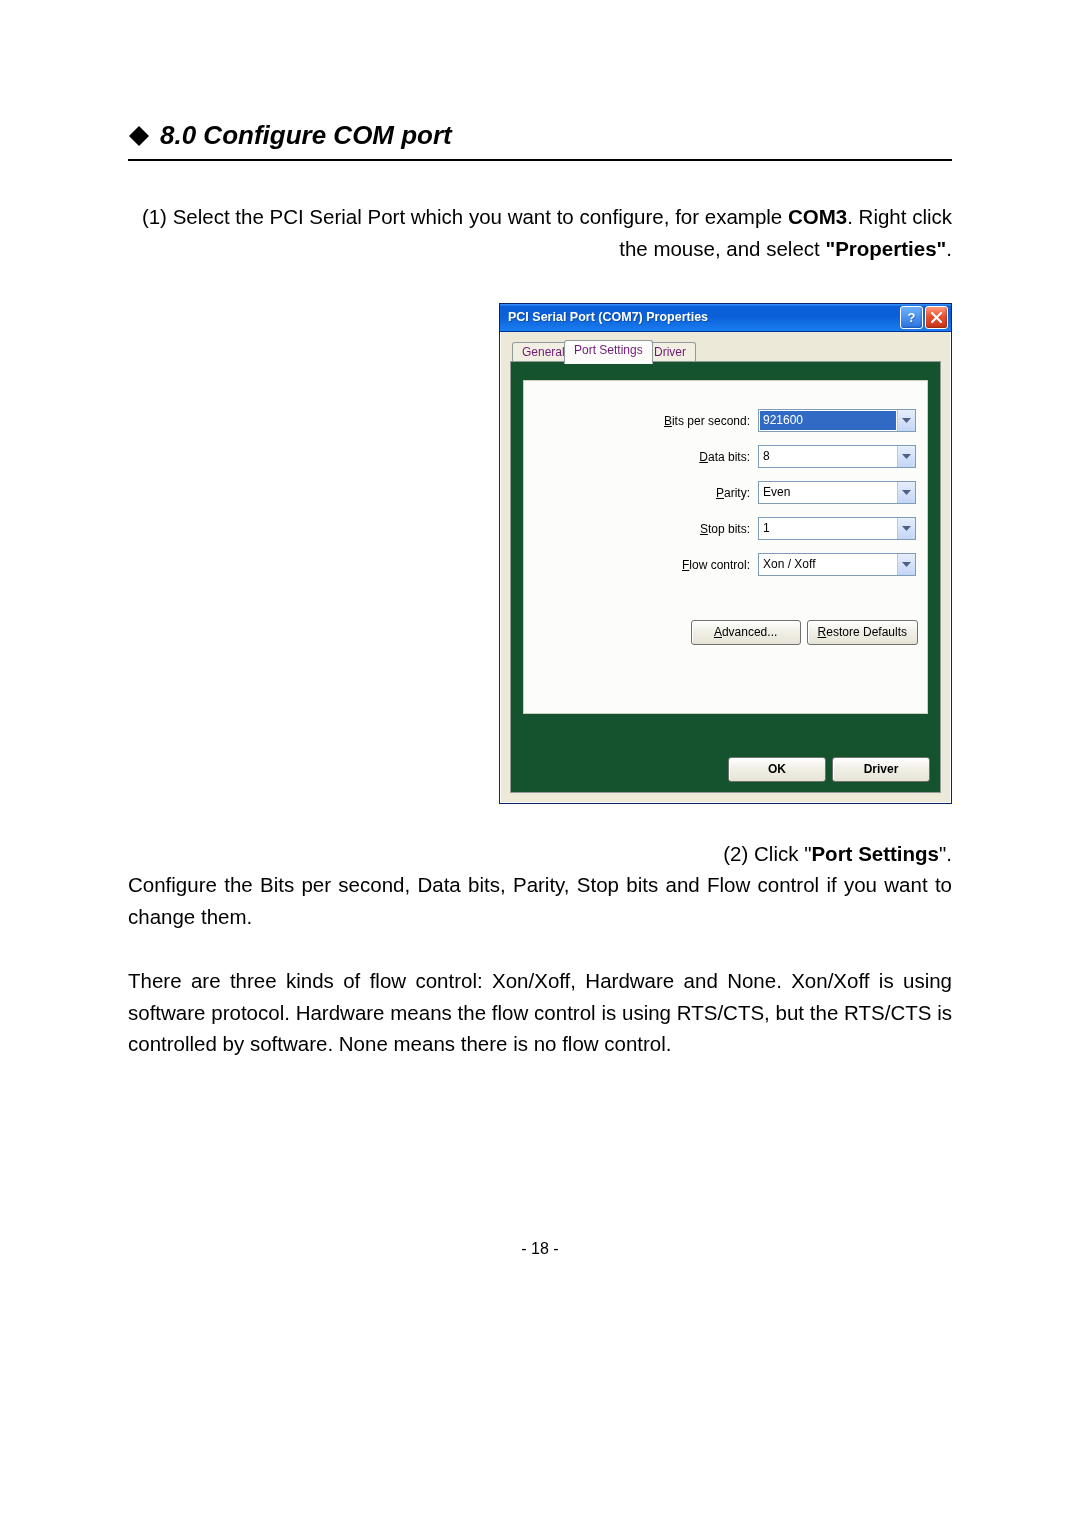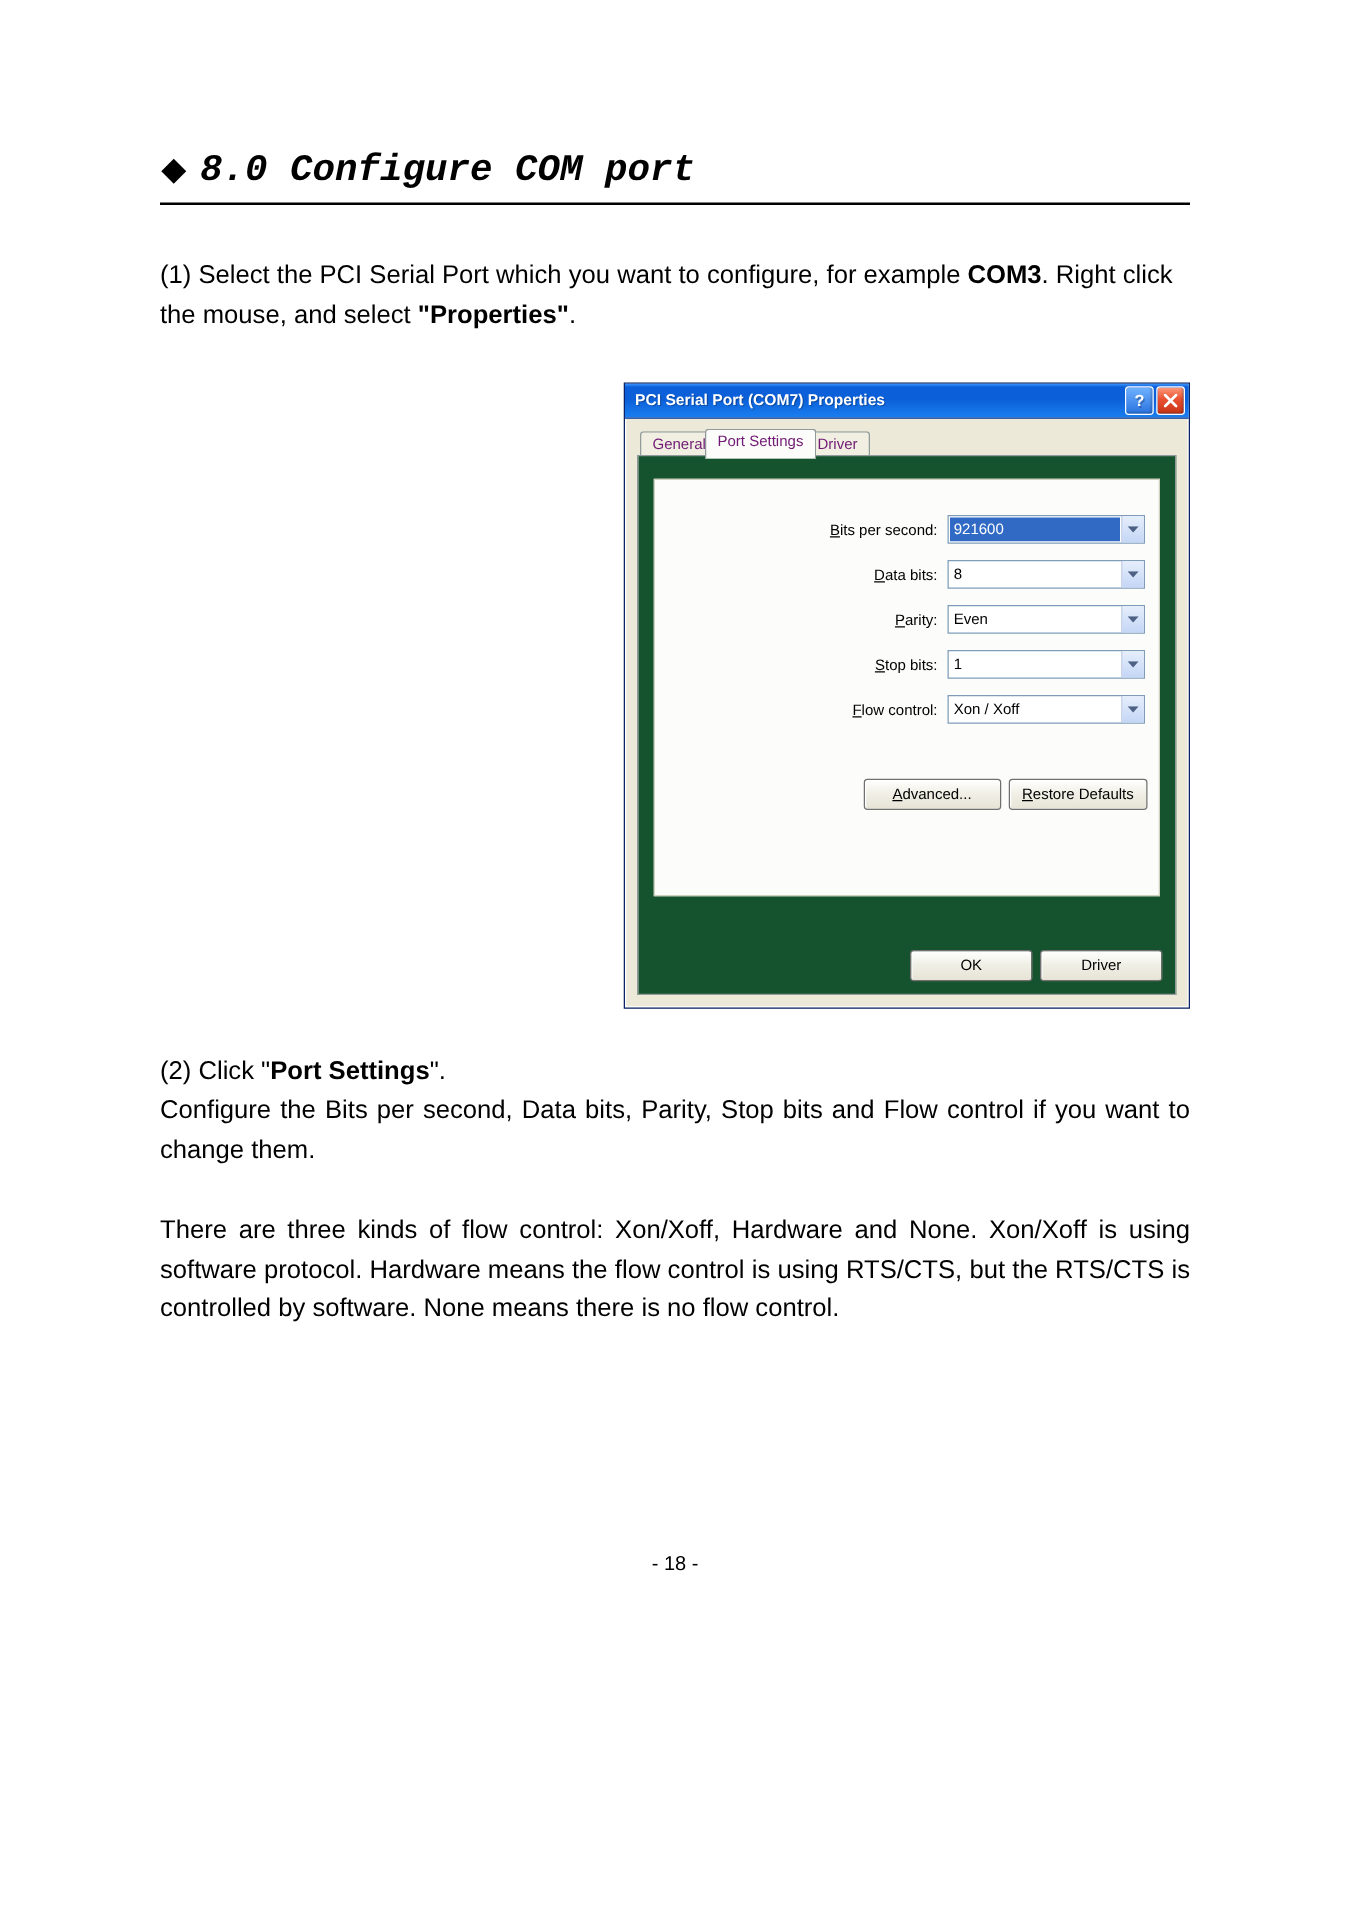--- a/index.html
+++ b/index.html
@@ -6,41 +6,41 @@
     margin: 0;
     padding: 0;
     background: #fff;
     font-family: Arial, Helvetica, sans-serif;
     width: 1080px;
   }
   .page {
     padding: 120px 128px 60px 128px;
   }
   .section-title {
-    font-family: Liberation Mono, monospace;
+    font-family: Liberation Sans, sans-serif;
     font-style: italic;
     font-weight: bold;
-    font-size: 30px;
+    font-size: 26px;
     color: #000;
     display: flex;
     align-items: center;
     gap: 10px;
     margin-bottom: 8px;
   }
   .diamond-icon svg { display: block; }
   .title-rule {
     height: 2px;
     background: #000;
     margin-bottom: 40px;
   }
   .body-text {
     font-size: 20.5px;
     line-height: 1.55;
     color: #000;
-    text-align: left;
+    text-align: right;
   }
   .body-text.justify { text-align: justify; }
   .body-text strong { font-weight: bold; }
   .para-gap { height: 32px; }
 
   
   .shot-wrap {
     display: flex;
     justify-content: flex-end;
     margin: 38px 0 34px 0;
@@ -185,20 +185,21 @@
     color:#000;
     box-shadow: inset 1px 1px 0 #fff;
   }
   .winbtn .ul { text-decoration: underline; }
   .dialog-footer {
     position:absolute;
     right: 10px;
     bottom: 10px;
     display:flex;
     gap:6px;
+    font-weight:bold;
   }
   .dialog-footer .winbtn { min-width: 76px; }
 
   .page-number {
     text-align: center;
     font-size: 16px;
     color:#000;
     margin-top: 180px;
   }
 </style>

